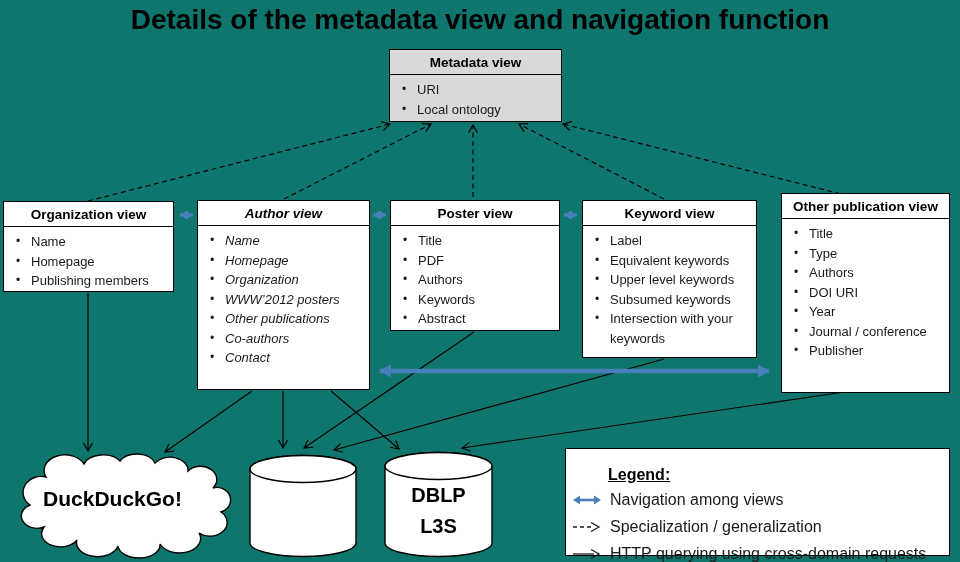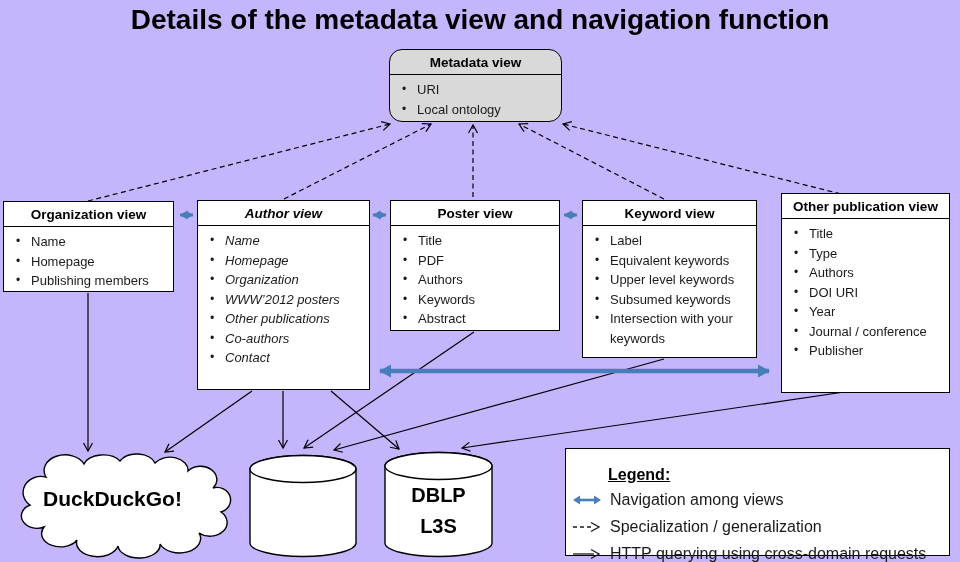--- a/index.html
+++ b/index.html
@@ -1,21 +1,21 @@
 <!DOCTYPE html>
 <html><head>
 <meta charset="utf-8">
 <style>
   html,body{margin:0;padding:0;background:#fff;font-family:"Liberation Sans",sans-serif;}
-  .slide{position:relative;width:960px;height:562px;background:#c4b5fd;overflow:hidden;}
+  .slide{position:relative;width:960px;height:562px;background:#0f766e;overflow:hidden;}
   .title{position:absolute;top:4px;left:0;width:100%;text-align:center;
          font-size:28px;font-weight:700;color:#000;letter-spacing:0;}
   svg.layer{position:absolute;left:0;top:0;}
   .vbox{position:absolute;background:#fff;border:1.5px solid #000;box-sizing:border-box;}
-  .vbox.gray-box{background:#d9d9d9;border-radius:13px;}
+  .vbox.gray-box{background:#d9d9d9;}
   .vbox .hd{font-size:13.5px;font-weight:700;text-align:center;color:#000;
             padding:5px 2px 4px 2px;border-bottom:1.5px solid #000;line-height:15px;}
   .vbox ul{margin:5px 0 0 0;padding:0 4px 0 27px;list-style:none;
            font-size:13px;line-height:19.5px;color:#1a1a1a;}
   .vbox li{position:relative;}
   .vbox li::before{content:"\2022";position:absolute;left:-15px;top:0;font-size:12px;color:#1a1a1a;}
   .ds-label{position:absolute;text-align:center;font-weight:700;color:#000;}
   .legend{position:absolute;left:565px;top:448px;width:385px;height:108px;
           border:1.5px solid #000;box-sizing:border-box;background:#fff;padding:16px 0 0 6px;}
   .legend-title{font-size:16px;font-weight:700;text-decoration:underline;

